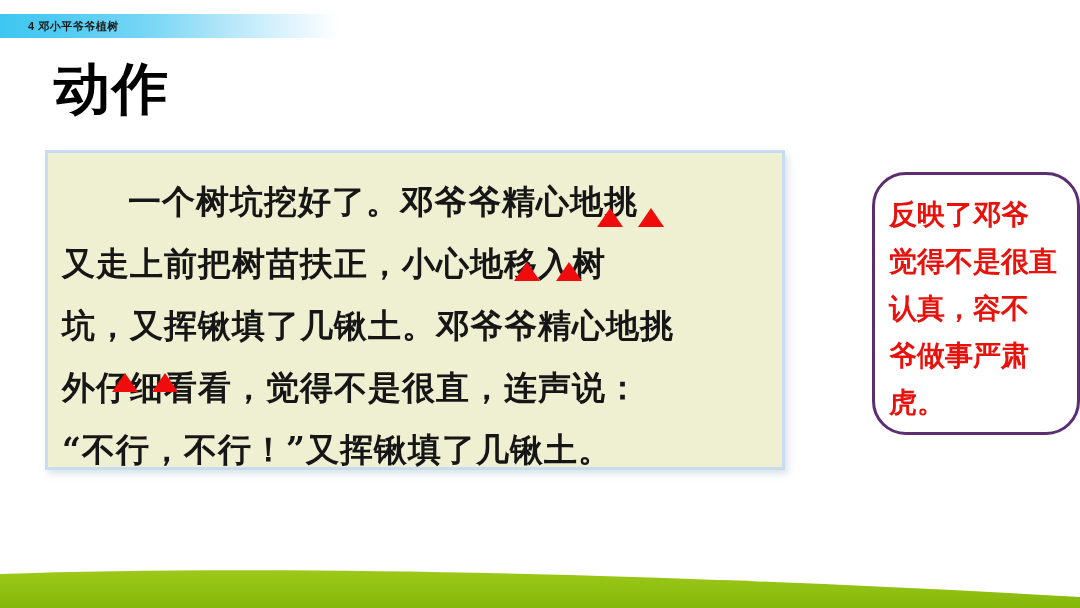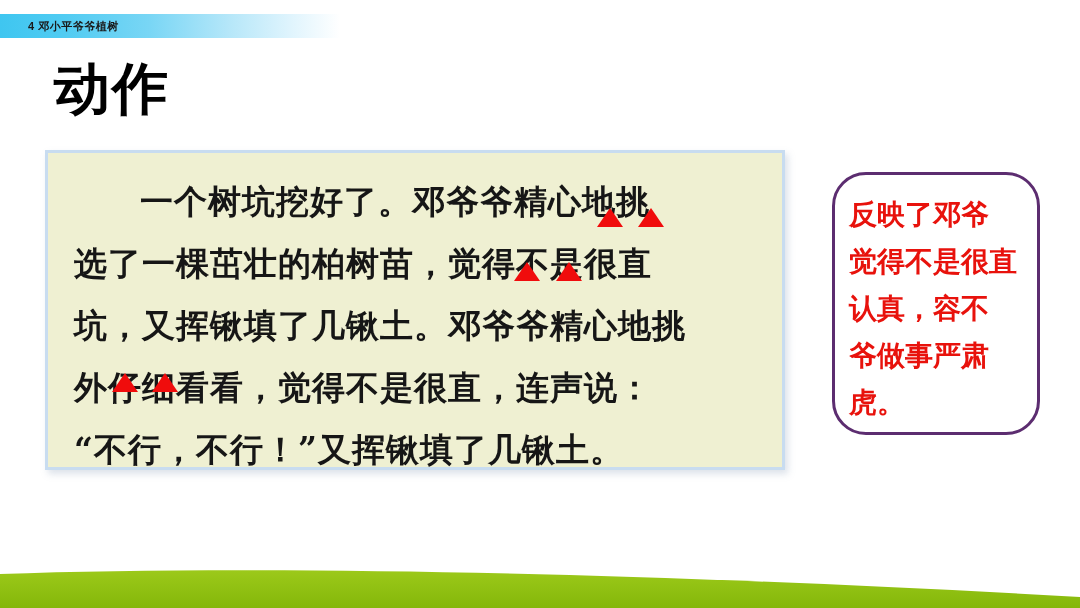--- a/index.html
+++ b/index.html
@@ -74,42 +74,41 @@
     top: 0;
     width: 740px;
     padding: 18px 14px 0 14px;
     box-sizing: border-box;
     font-family: "DejaVu Serif", "Liberation Serif", serif;
     font-size: 33px;
     font-weight: bold;
     line-height: 62px;
     color: #161616;
     letter-spacing: 1px;
-    margin-left: 12px;
   }
   .quote-line {
     white-space: nowrap;
     height: 62px;
   }
   .indent { display: inline-block; width: 66px; }
 
   
   .tri {
     position: absolute;
     width: 0;
     height: 0;
     border-left: 13px solid transparent;
     border-right: 13px solid transparent;
     border-bottom: 19px solid #f00c0c;
   }
 
   
   #callout-box {
     position: absolute;
-    left: 832px;
+    left: 872px;
     top: 172px;
     width: 208px;
     height: 263px;
     box-sizing: border-box;
     background: #ffffff;
     border: 3px solid #5c2d70;
     border-radius: 34px;
   }
   #callout-text {
     position: absolute;
@@ -142,21 +141,21 @@
 <body>
 
 <div id="header-bar"></div>
 <div id="header-title">4  邓小平爷爷植树</div>
 
 <div id="slide-heading">动作</div>
 
 <div id="quote-panel">
   <div id="quote-text">
     <div class="quote-line"><span class="indent"></span><span>一个树坑挖好了。邓爷爷精心地挑</span></div>
-    <div class="quote-line">选了一棵茁壮的柏树苗，觉得不是很直</div>
+    <div class="quote-line">又走上前把树苗扶正，小心地移入树</div>
     <div class="quote-line">坑，又挥锹填了几锹土。邓爷爷精心地挑</div>
     <div class="quote-line">外仔细看看，觉得不是很直，连声说：</div>
     <div class="quote-line">“不行，不行！”又挥锹填了几锹土。</div>
   </div>
 </div>
 
 <div class="tri" style="left:597px; top:208px;"></div>
 <div class="tri" style="left:638px; top:208px;"></div>
 <div class="tri" style="left:514px; top:262px;"></div>
 <div class="tri" style="left:556px; top:262px;"></div>

